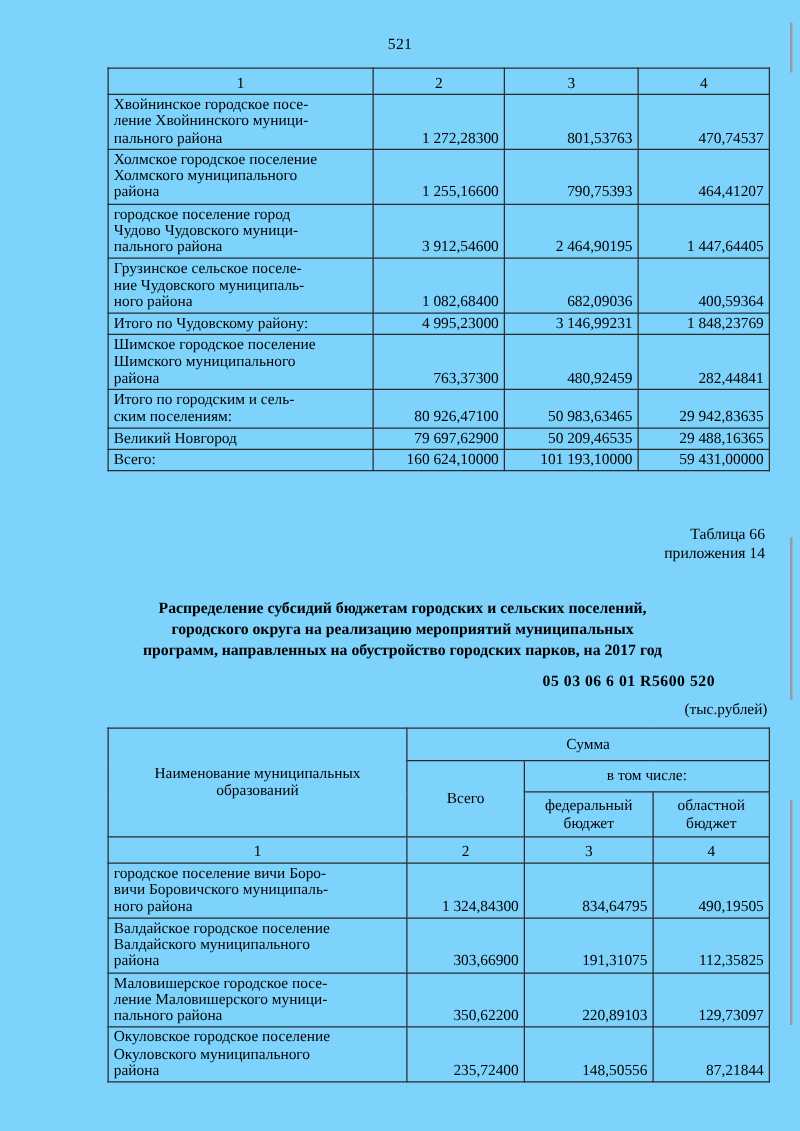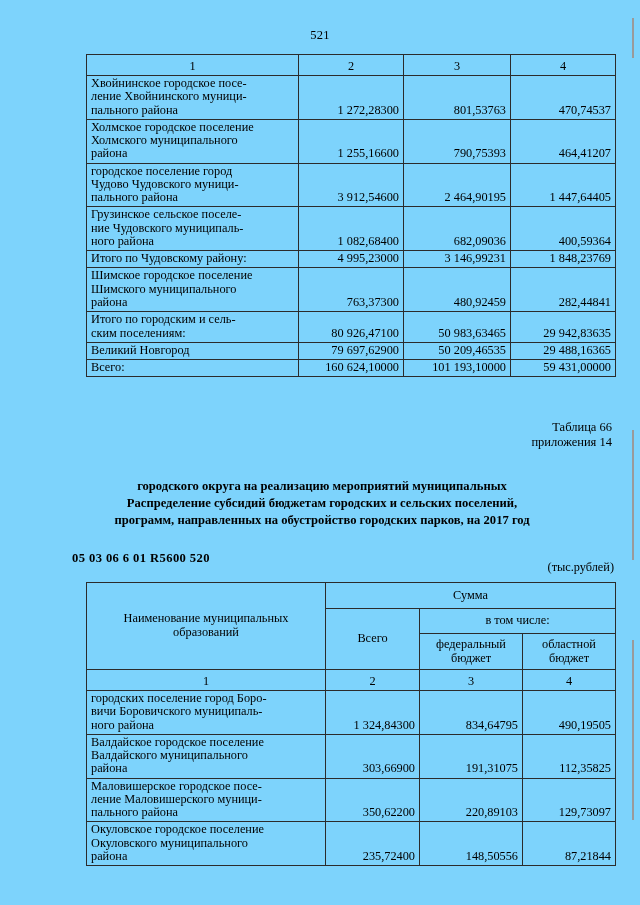--- a/index.html
+++ b/index.html
@@ -102,23 +102,23 @@
     top: 478px;
     width: 500px;
     text-align: center;
     font-weight: bold;
     font-size: 12.6px;
     line-height: 1.35;
   }
   .budget-code {
     position: absolute;
     left: 72px;
-    top: 551px;
+    top: 538px;
     width: 500px;
-    text-align: left;
+    text-align: right;
     font-weight: bold;
     font-size: 12.6px;
     letter-spacing: 0.4px;
   }
   .units-note {
     position: absolute;
     right: 26px;
     top: 560px;
     font-size: 12.3px;
   }
@@ -268,22 +268,22 @@
       </tr>
     </tbody>
   </table>
 
   <div class="annex-ref">
     <div>Таблица 66</div>
     <div>приложения 14</div>
   </div>
 
   <div class="doc-heading">
+    <div>Распределение субсидий бюджетам городских и сельских поселений,</div>
     <div>городского округа на реализацию мероприятий муниципальных</div>
-    <div>Распределение субсидий бюджетам городских и сельских поселений,</div>
     <div>программ, направленных на обустройство городских парков,  на 2017 год</div>
   </div>
 
   <div class="budget-code">05 03   06 6 01 R5600   520</div>
 
   <div class="units-note">(тыс.рублей)</div>
 
   <table class="doc-table" id="table-2">
     <colgroup>
       <col class="c1">
@@ -316,21 +316,21 @@
       <tr class="colnum-row">
         <td>1</td>
         <td>2</td>
         <td>3</td>
         <td>4</td>
       </tr>
     </thead>
     <tbody>
       <tr>
         <td class="cell-name">
-            <span class="nm">городских поселение город Боро-
+            <span class="nm">городское поселение вичи Боро-
 вичи Боровичского муниципаль-
 ного района</span>
           </td>
         <td class="cell-num">1 324,84300</td>
         <td class="cell-num">834,64795</td>
         <td class="cell-num">490,19505</td>
       </tr>
       <tr>
         <td class="cell-name">
             <span class="nm">Валдайское городское поселение

